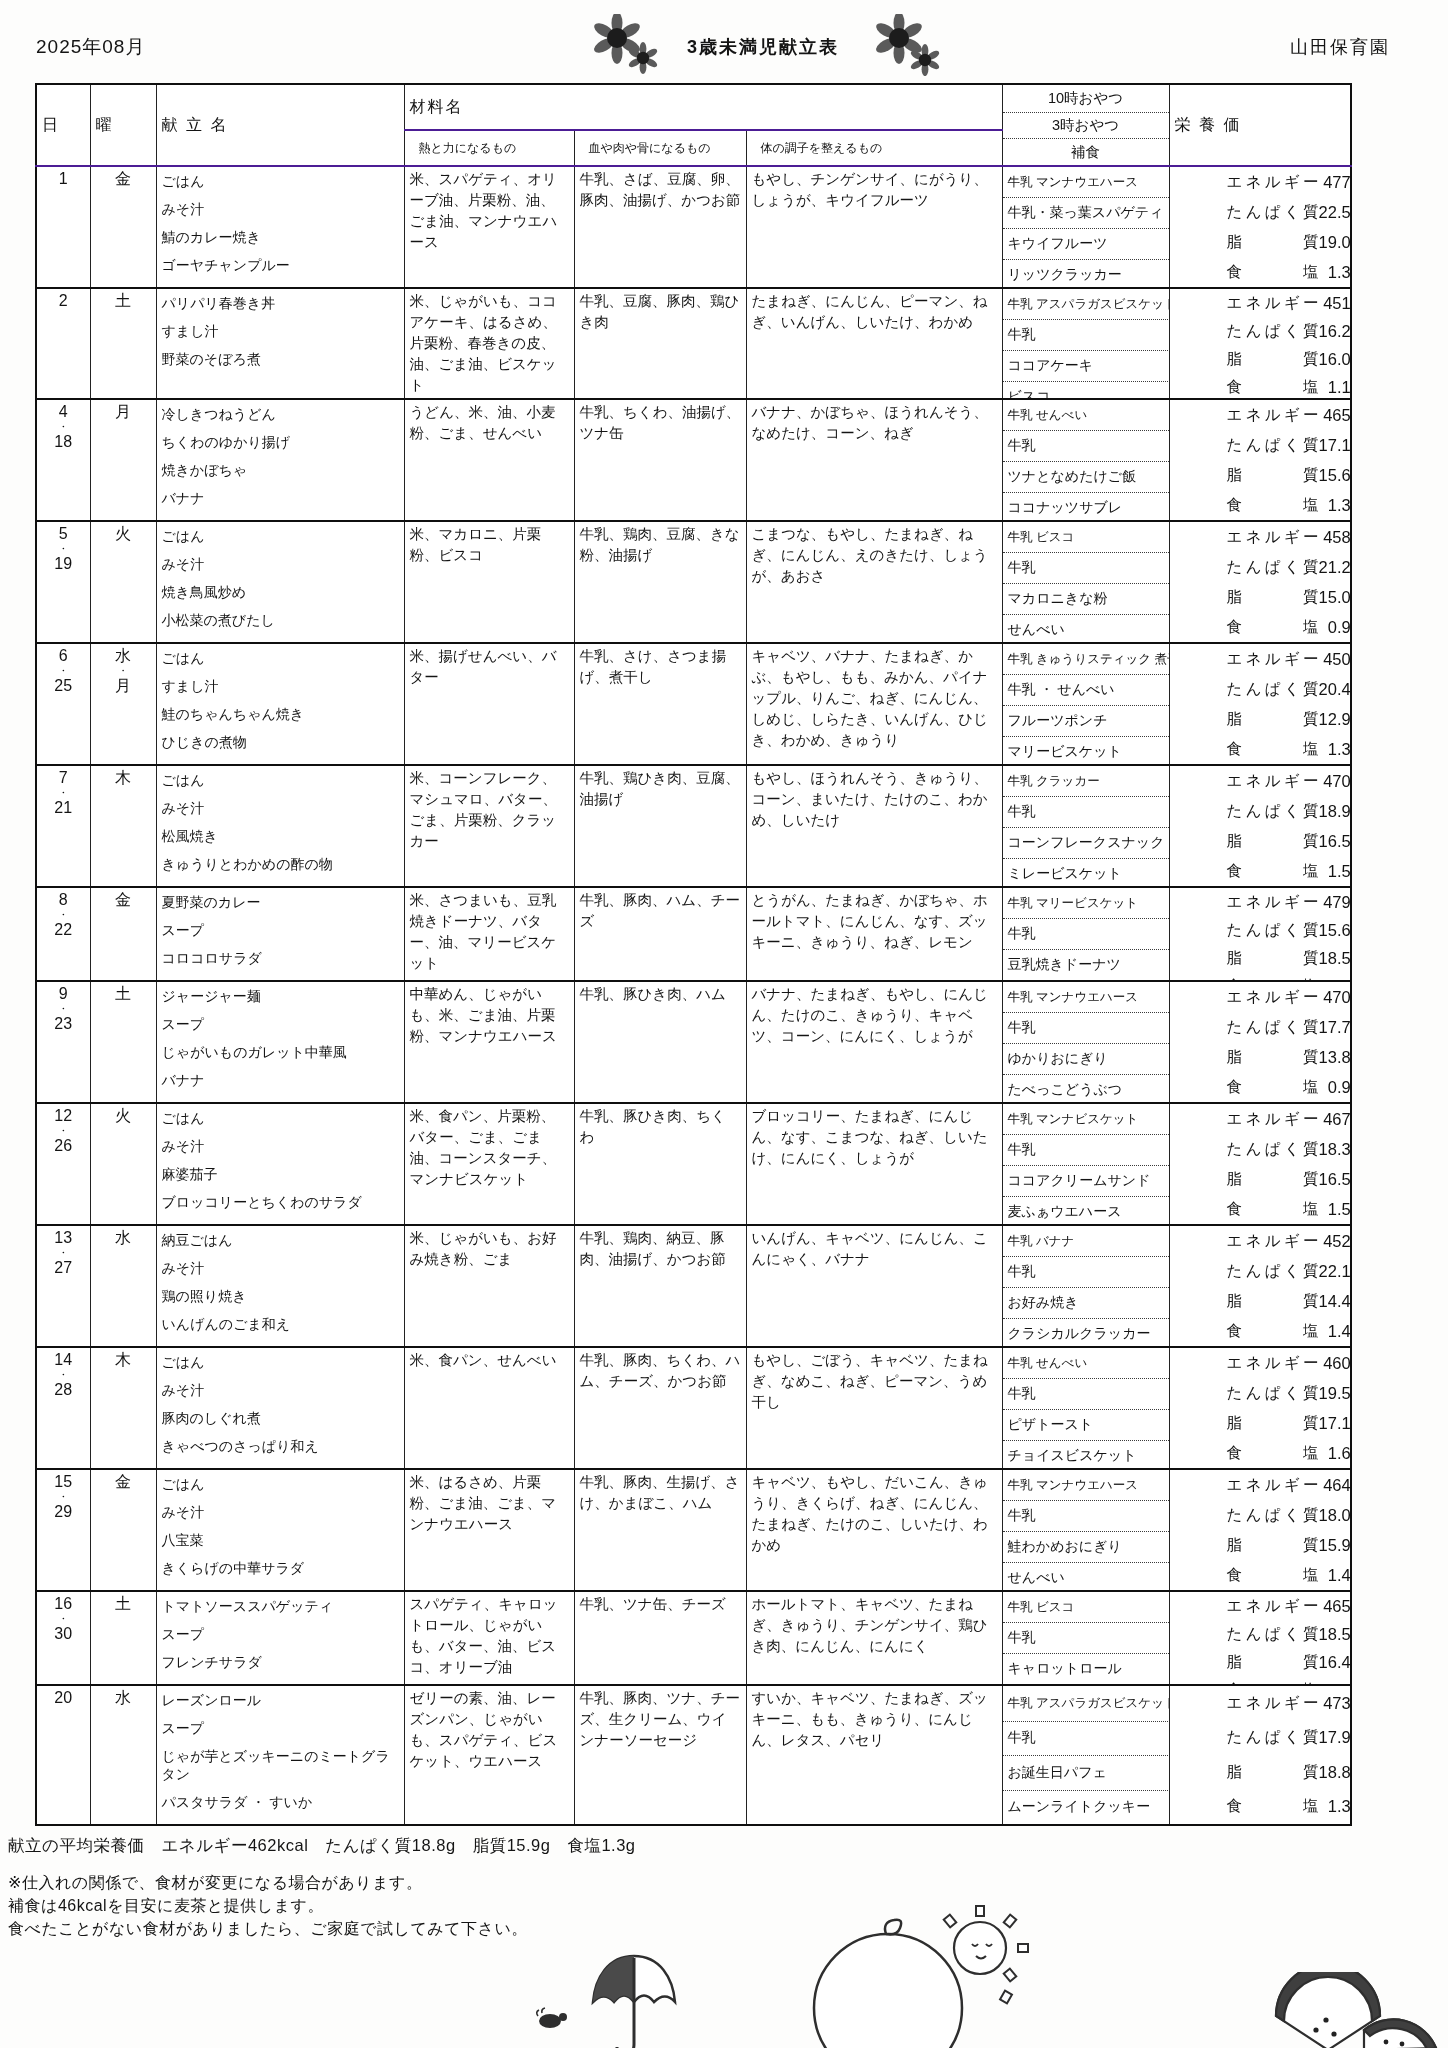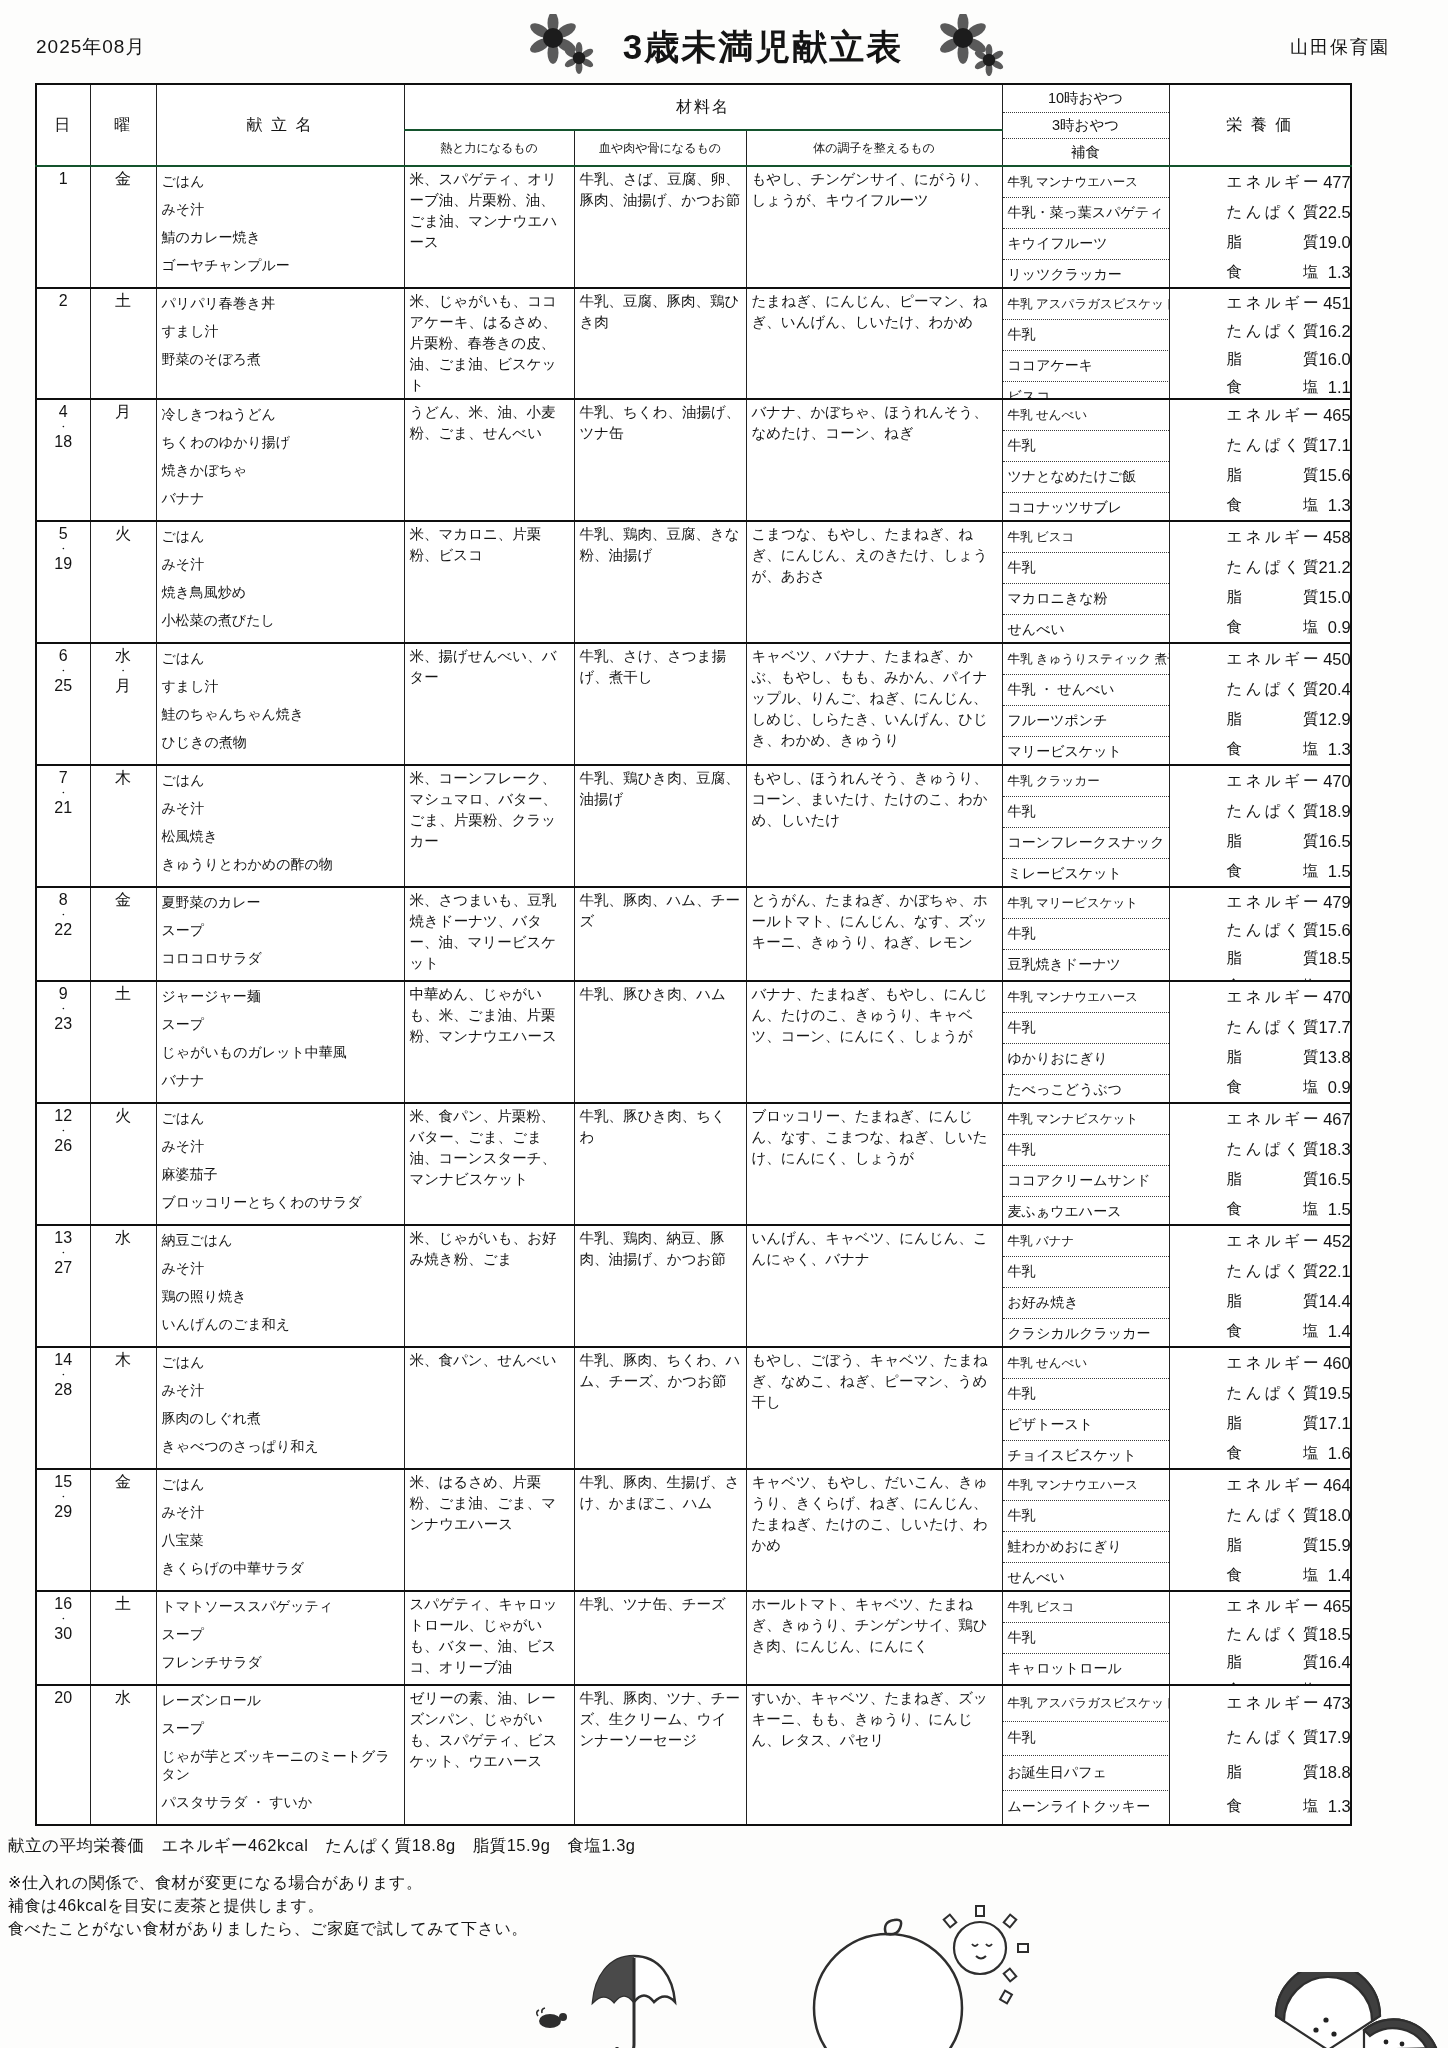--- a/index.html
+++ b/index.html
@@ -14,21 +14,21 @@
     color:#141414;
   }
   
   .page-header{
     position:relative;
     display:flex;align-items:center;
     padding:21px 58px 6px 36px;
     height:52px;
   }
   .month{font-size:19px;letter-spacing:1px;width:200px;}
-  .title{font-size:35px;font-weight:bold;letter-spacing:2px;text-align:center;flex:0 0 auto;}
+  .title{font-size:18px;font-weight:bold;letter-spacing:2px;text-align:center;flex:0 0 auto;}
   .school{font-size:18px;letter-spacing:2px;margin-left:auto;}
   .hspacer{flex:1;}
   .sunflower{flex:0 0 auto;margin:0 26px;}
   
   table.menu-table{
     margin:4px 0 0 35px;
     width:1315px;
     border-collapse:collapse;
     table-layout:fixed;
     font-size:14.5px;
@@ -36,23 +36,23 @@
     background:#fff;
   }
   .menu-table th,.menu-table td{
     border:1.2px solid #222;
     padding:2px 5px;
     vertical-align:top;
     font-weight:normal;
     overflow:hidden;
   }
   .menu-table thead th{
-    text-align:center;vertical-align:middle;
+    text-align:left;vertical-align:middle;
     font-size:16px;letter-spacing:2px;
-    border-bottom:2px solid #14532d;
+    border-bottom:2px solid #4c1d95;
   }
   .menu-table thead tr.subrow th{font-size:12px;letter-spacing:0;height:30px;padding:2px 14px;}
   .menu-table thead tr.toprow{height:46px;}
   .menu-table tbody td{border-top:2px solid #0f0f0f;}
   .c-day{
     text-align:center;vertical-align:middle;
     font-size:16px;line-height:1.25;padding:2px 0;
   }
   .c-day .day-part-dot{font-size:10px;line-height:1;}
   .c-menu{padding:6px 8px 4px 10px;font-size:14px;}

